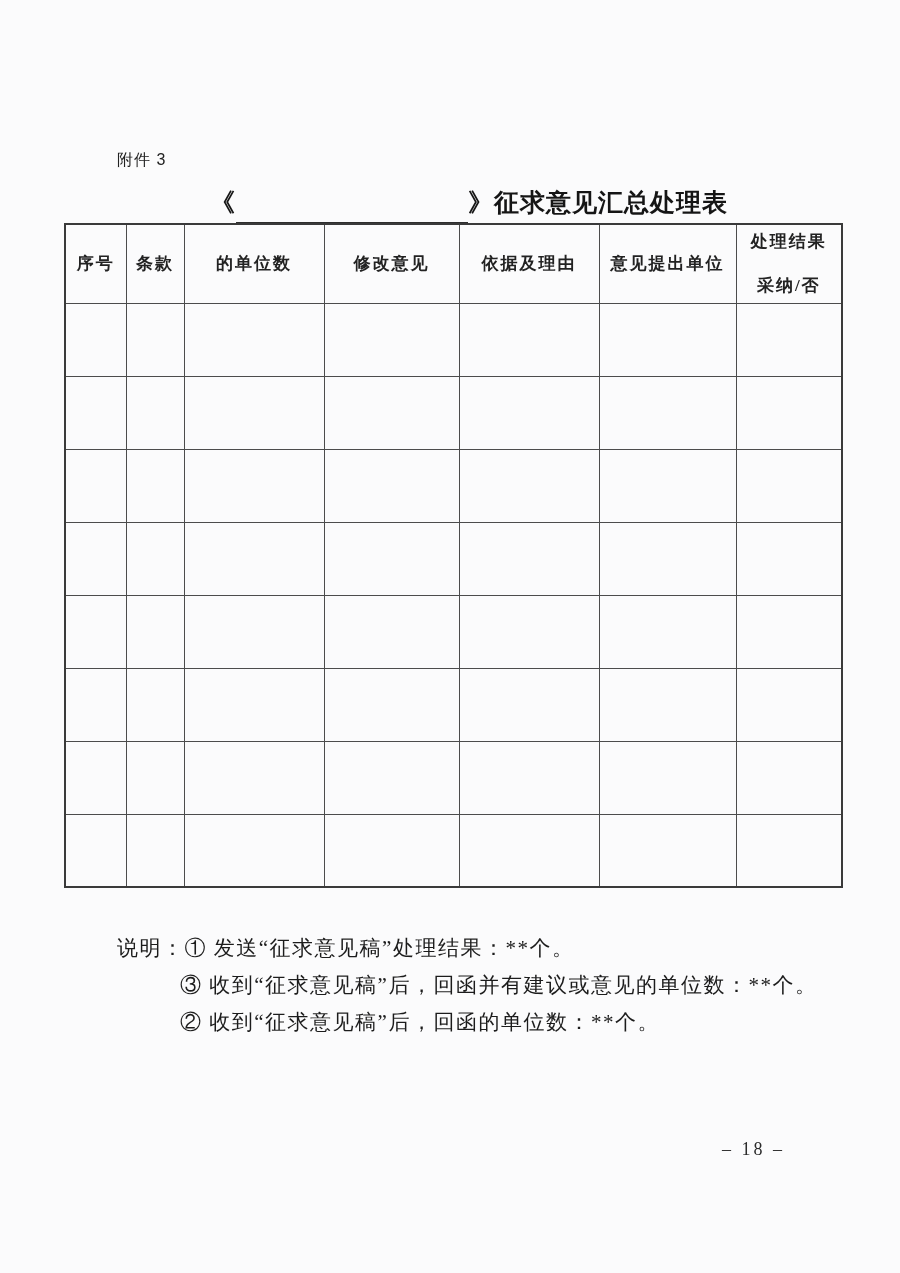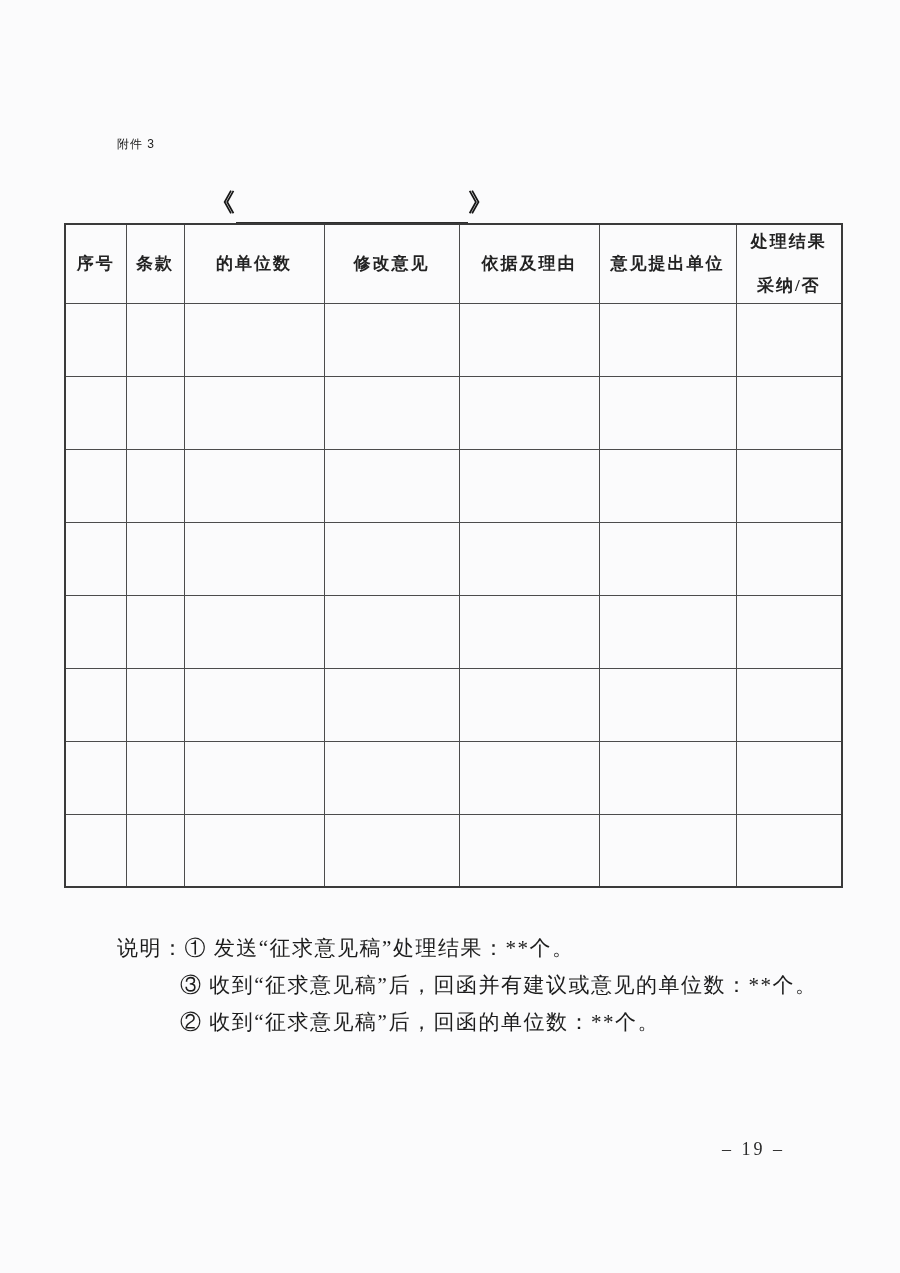--- a/index.html
+++ b/index.html
@@ -15,23 +15,23 @@
     width: 900px;
     height: 1273px;
     background: var(--bg);
     color: var(--ink);
     overflow: hidden;
     font-family: "Liberation Serif", "DejaVu Serif", serif;
   }
   .attachment-label {
     position: absolute;
     left: 117px;
-    top: 136px;
+    top: 150px;
     font-family: "Liberation Sans", "DejaVu Sans", sans-serif;
-    font-size: 12px;
+    font-size: 16px;
     font-weight: 500;
     letter-spacing: 1px;
     color: #222;
   }
   .doc-title {
     position: absolute;
     left: 210px;
     top: 186px;
     display: flex;
     align-items: flex-end;
@@ -103,20 +103,21 @@
 <body>
 
 <div class="page">
 
   <div class="attachment-label">附件 3</div>
 
   <div class="doc-title">
     <span>《</span>
     <span class="title-blank"></span>
     <span>》</span>
+    <span>征求意见汇总处理表</span>
   </div>
 
   <table class="form-table">
     <colgroup>
       <col style="width:61px">
       <col style="width:58px">
       <col style="width:140px">
       <col style="width:135px">
       <col style="width:140px">
       <col style="width:137px">
@@ -215,15 +216,15 @@
   </table>
 
   <div class="notes">
     <div class="note-line">
       <span>说明：</span><span>① 发送“征求意见稿”处理结果：**个。</span>
     </div>
     <div class="note-line indent">③ 收到“征求意见稿”后，回函并有建议或意见的单位数：**个。</div>
     <div class="note-line indent">② 收到“征求意见稿”后，回函的单位数：**个。</div>
   </div>
 
-  <div class="page-number">– 19 –</div>
+  <div class="page-number">– 18 –</div>
 
 </div>
 
 </body></html>

